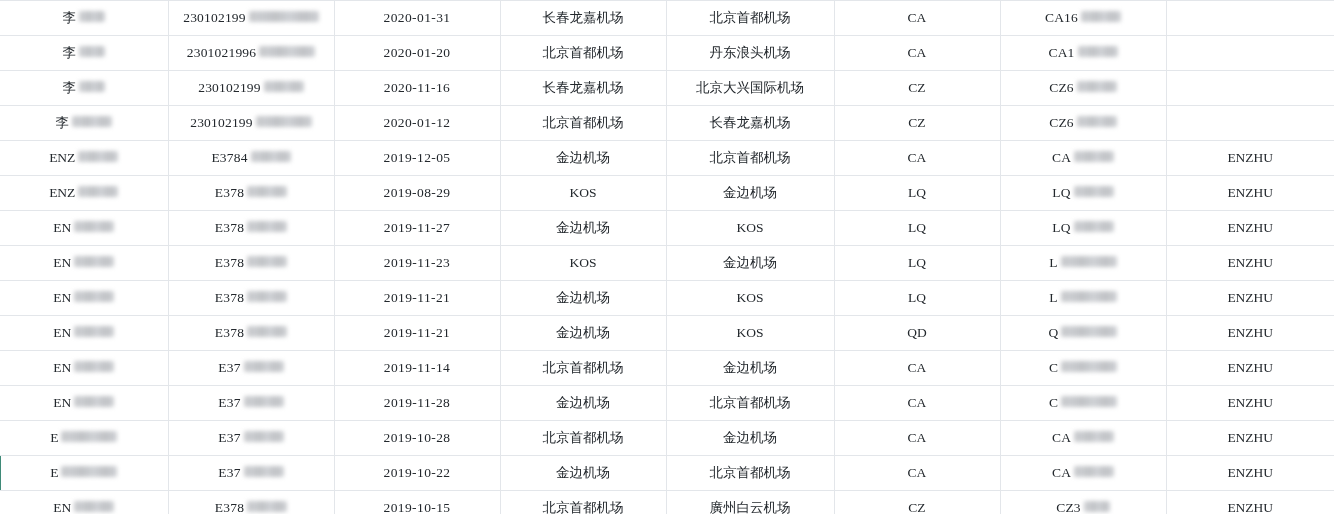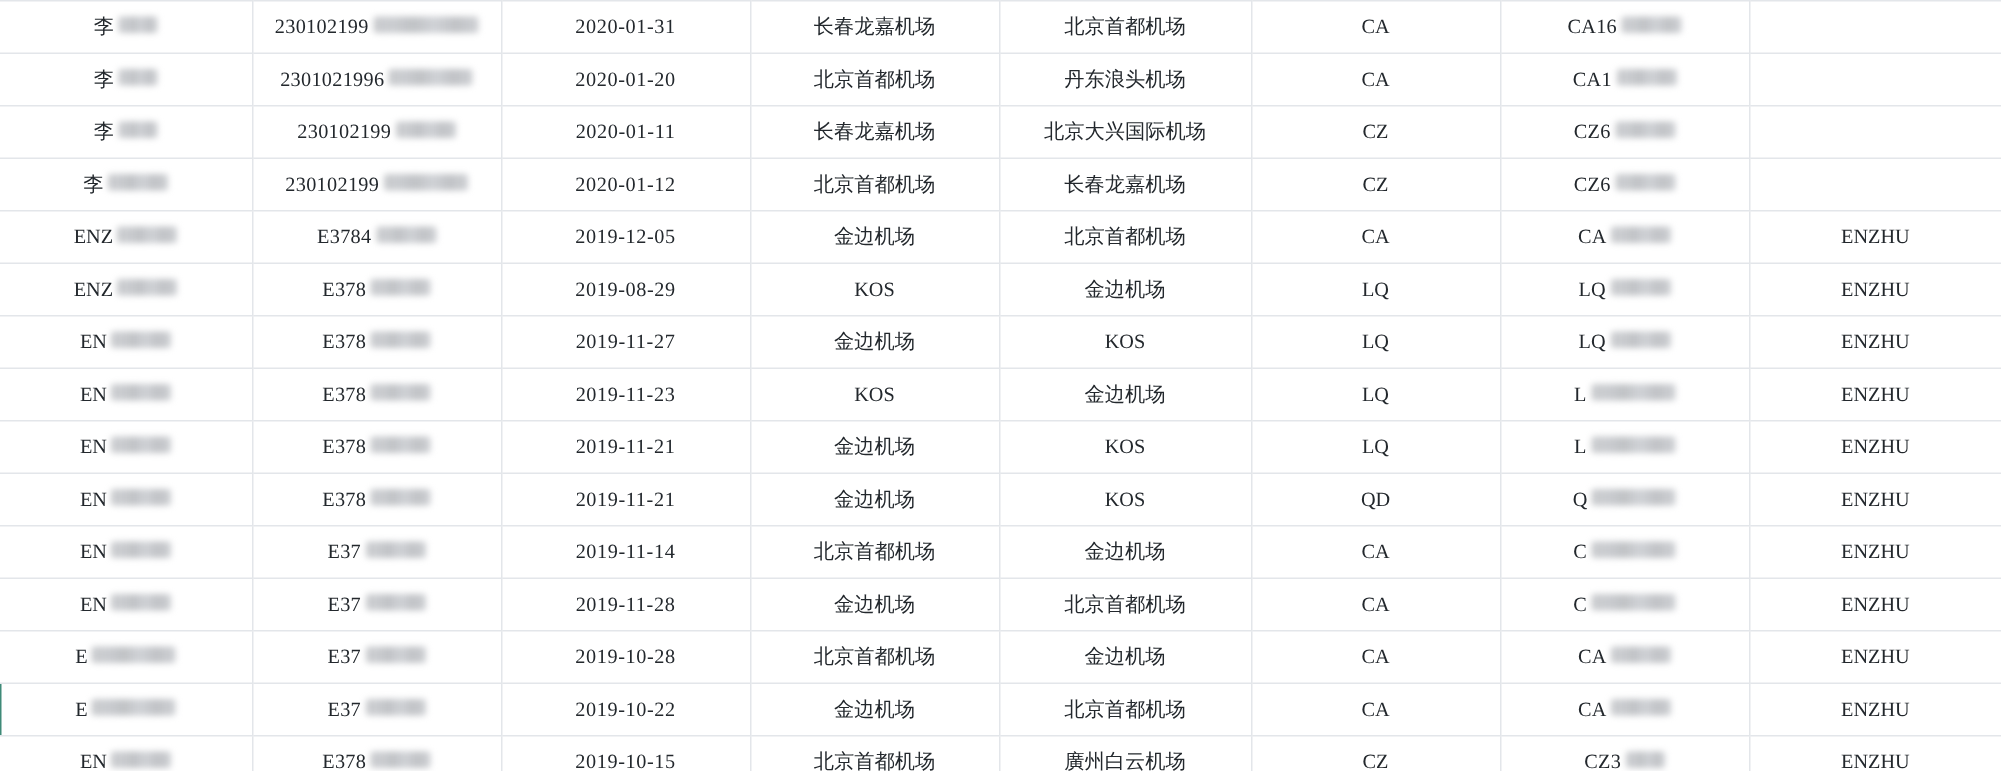--- a/index.html
+++ b/index.html
@@ -163,21 +163,21 @@
         <tr>
           <td><span class="cell-inner">
               <span class="txt">李</span>
               <span class="blur b-sm"></span>
             </span></td>
           <td><span class="cell-inner">
               <span class="txt mono">230102199</span>
               <span class="blur b-md"></span>
             </span></td>
           <td><span class="cell-inner">
-              <span class="txt date">2020-01-11</span>
+              <span class="txt date">2020-11-16</span>
             </span></td>
           <td><span class="cell-inner">
               <span class="txt">长春龙嘉机场</span>
             </span></td>
           <td><span class="cell-inner">
               <span class="txt">北京大兴国际机场</span>
             </span></td>
           <td><span class="cell-inner">
               <span class="txt">CZ</span>
             </span></td>

